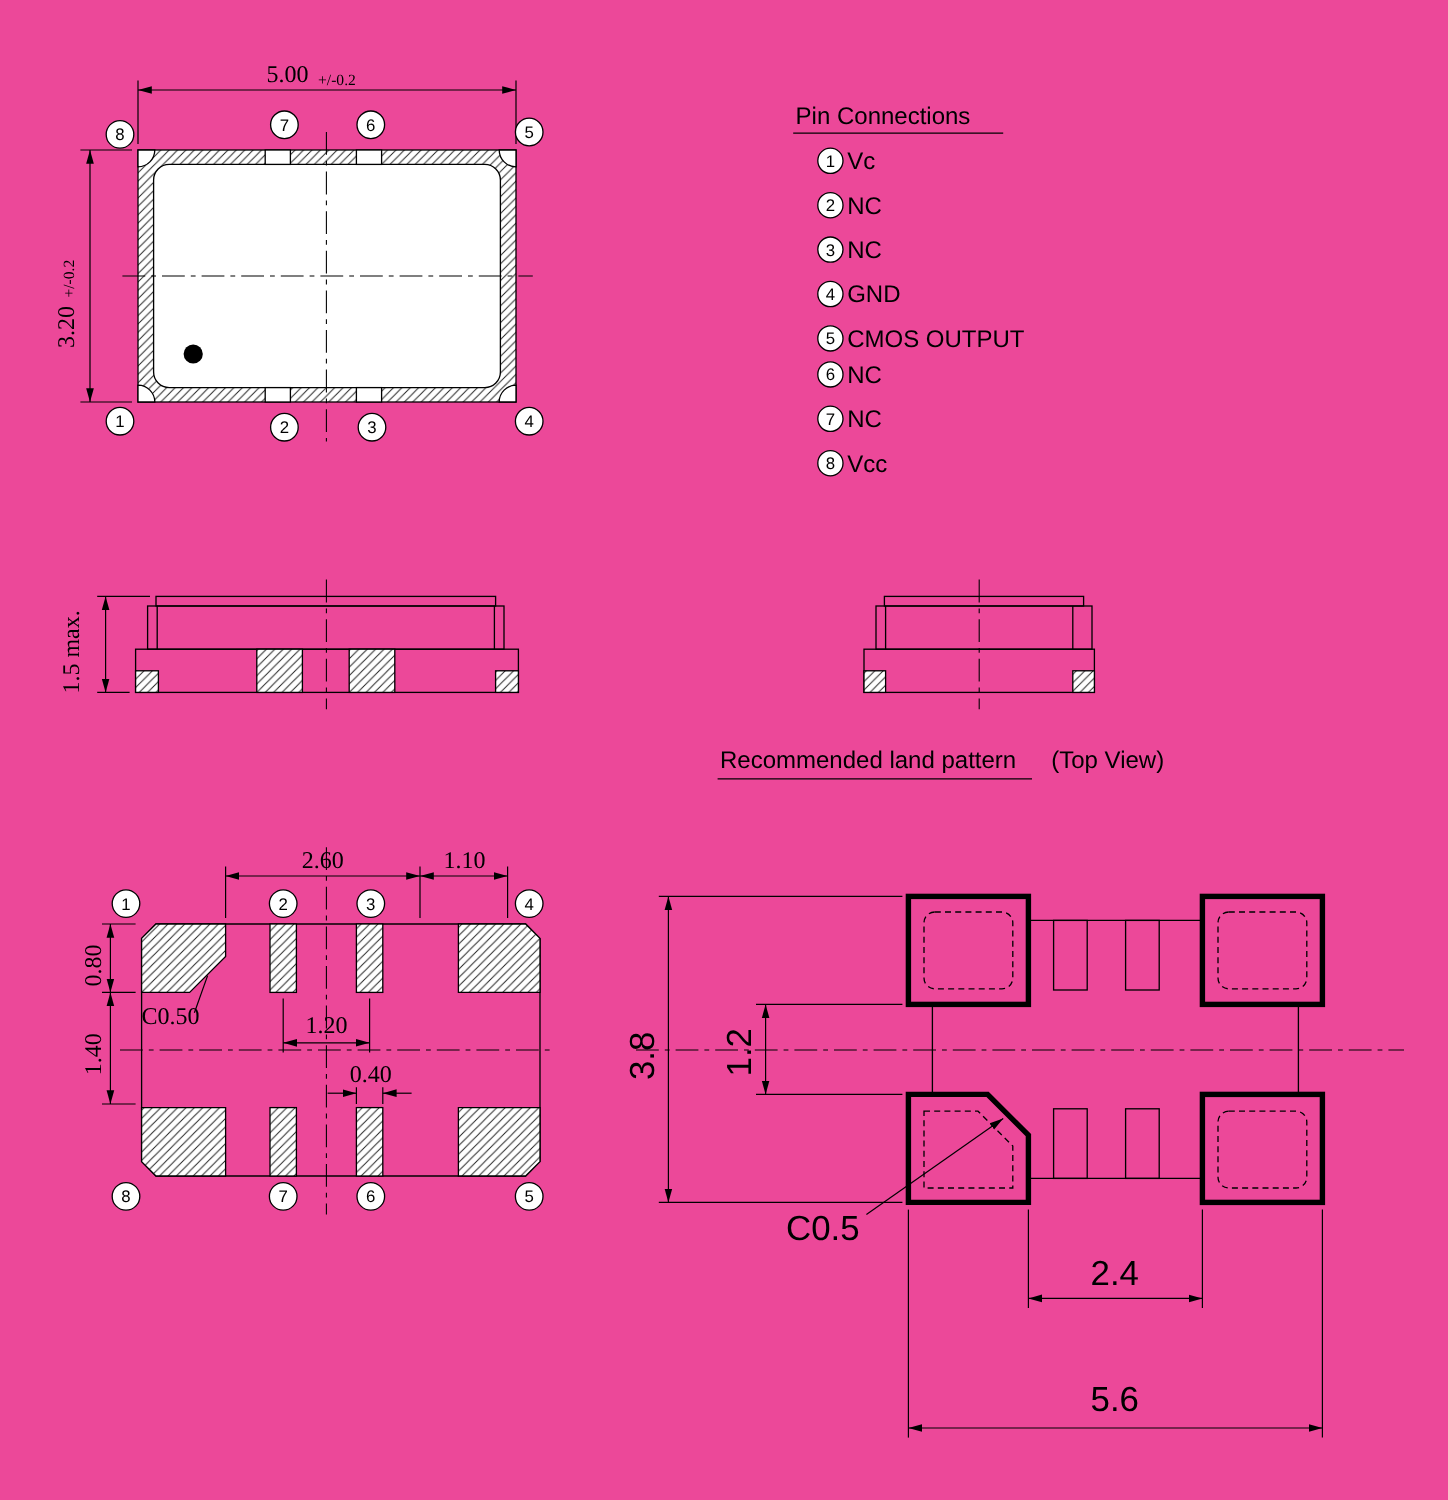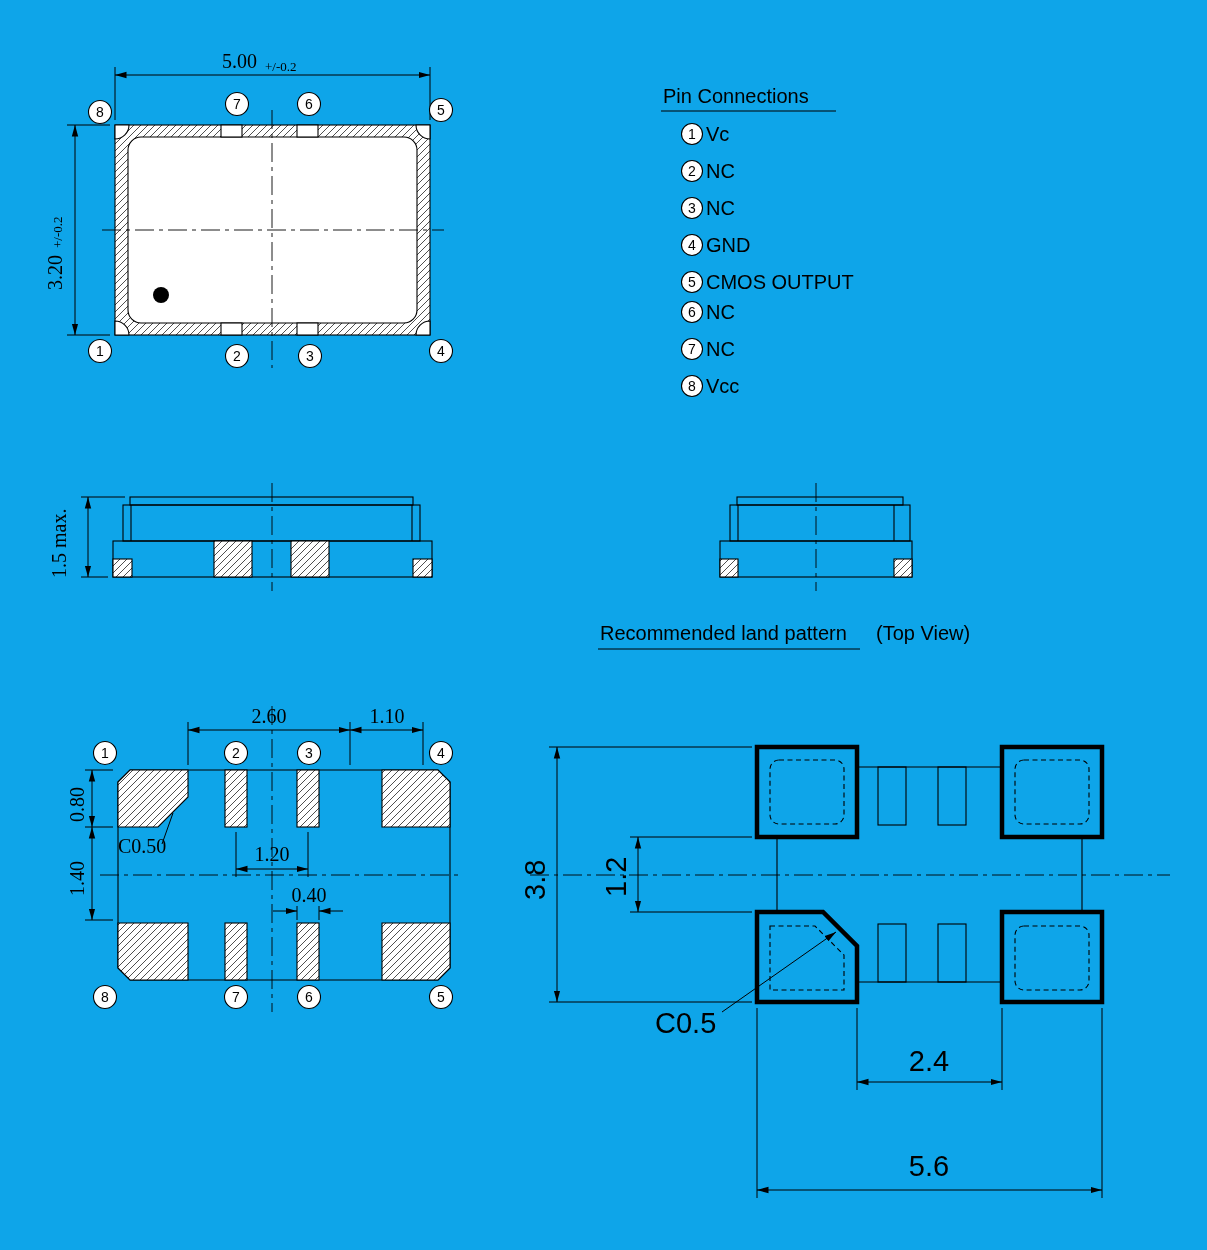--- a/index.html
+++ b/index.html
@@ -1,16 +1,16 @@
 <!DOCTYPE html>
 <html><head>
 <meta charset="utf-8">
 <style>
   html,body{margin:0;padding:0;background:#fff;}
-  .page{position:relative;width:1207px;height:1250px;background:#0ea5e9;overflow:hidden;
+  .page{position:relative;width:1207px;height:1250px;background:#ec4899;overflow:hidden;
         font-family:"Liberation Sans",sans-serif;}
   svg{display:block;}
   .thin{fill:none;stroke:#000;stroke-width:1.1;}
   .boldline{fill:none;stroke:#000;stroke-width:4.5;}
   .dashed{fill:none;stroke:#000;stroke-width:1.1;stroke-dasharray:5 3.5;}
   .cl{fill:none;stroke:#000;stroke-width:0.9;stroke-dasharray:19 5 4 5;}
   .dimline{fill:none;stroke:#000;stroke-width:1;}
   .hatched{fill:url(#hatch);stroke:#000;stroke-width:1.1;}
   .white{fill:#fff;stroke:#000;stroke-width:1.1;}
   text{fill:#000;}

